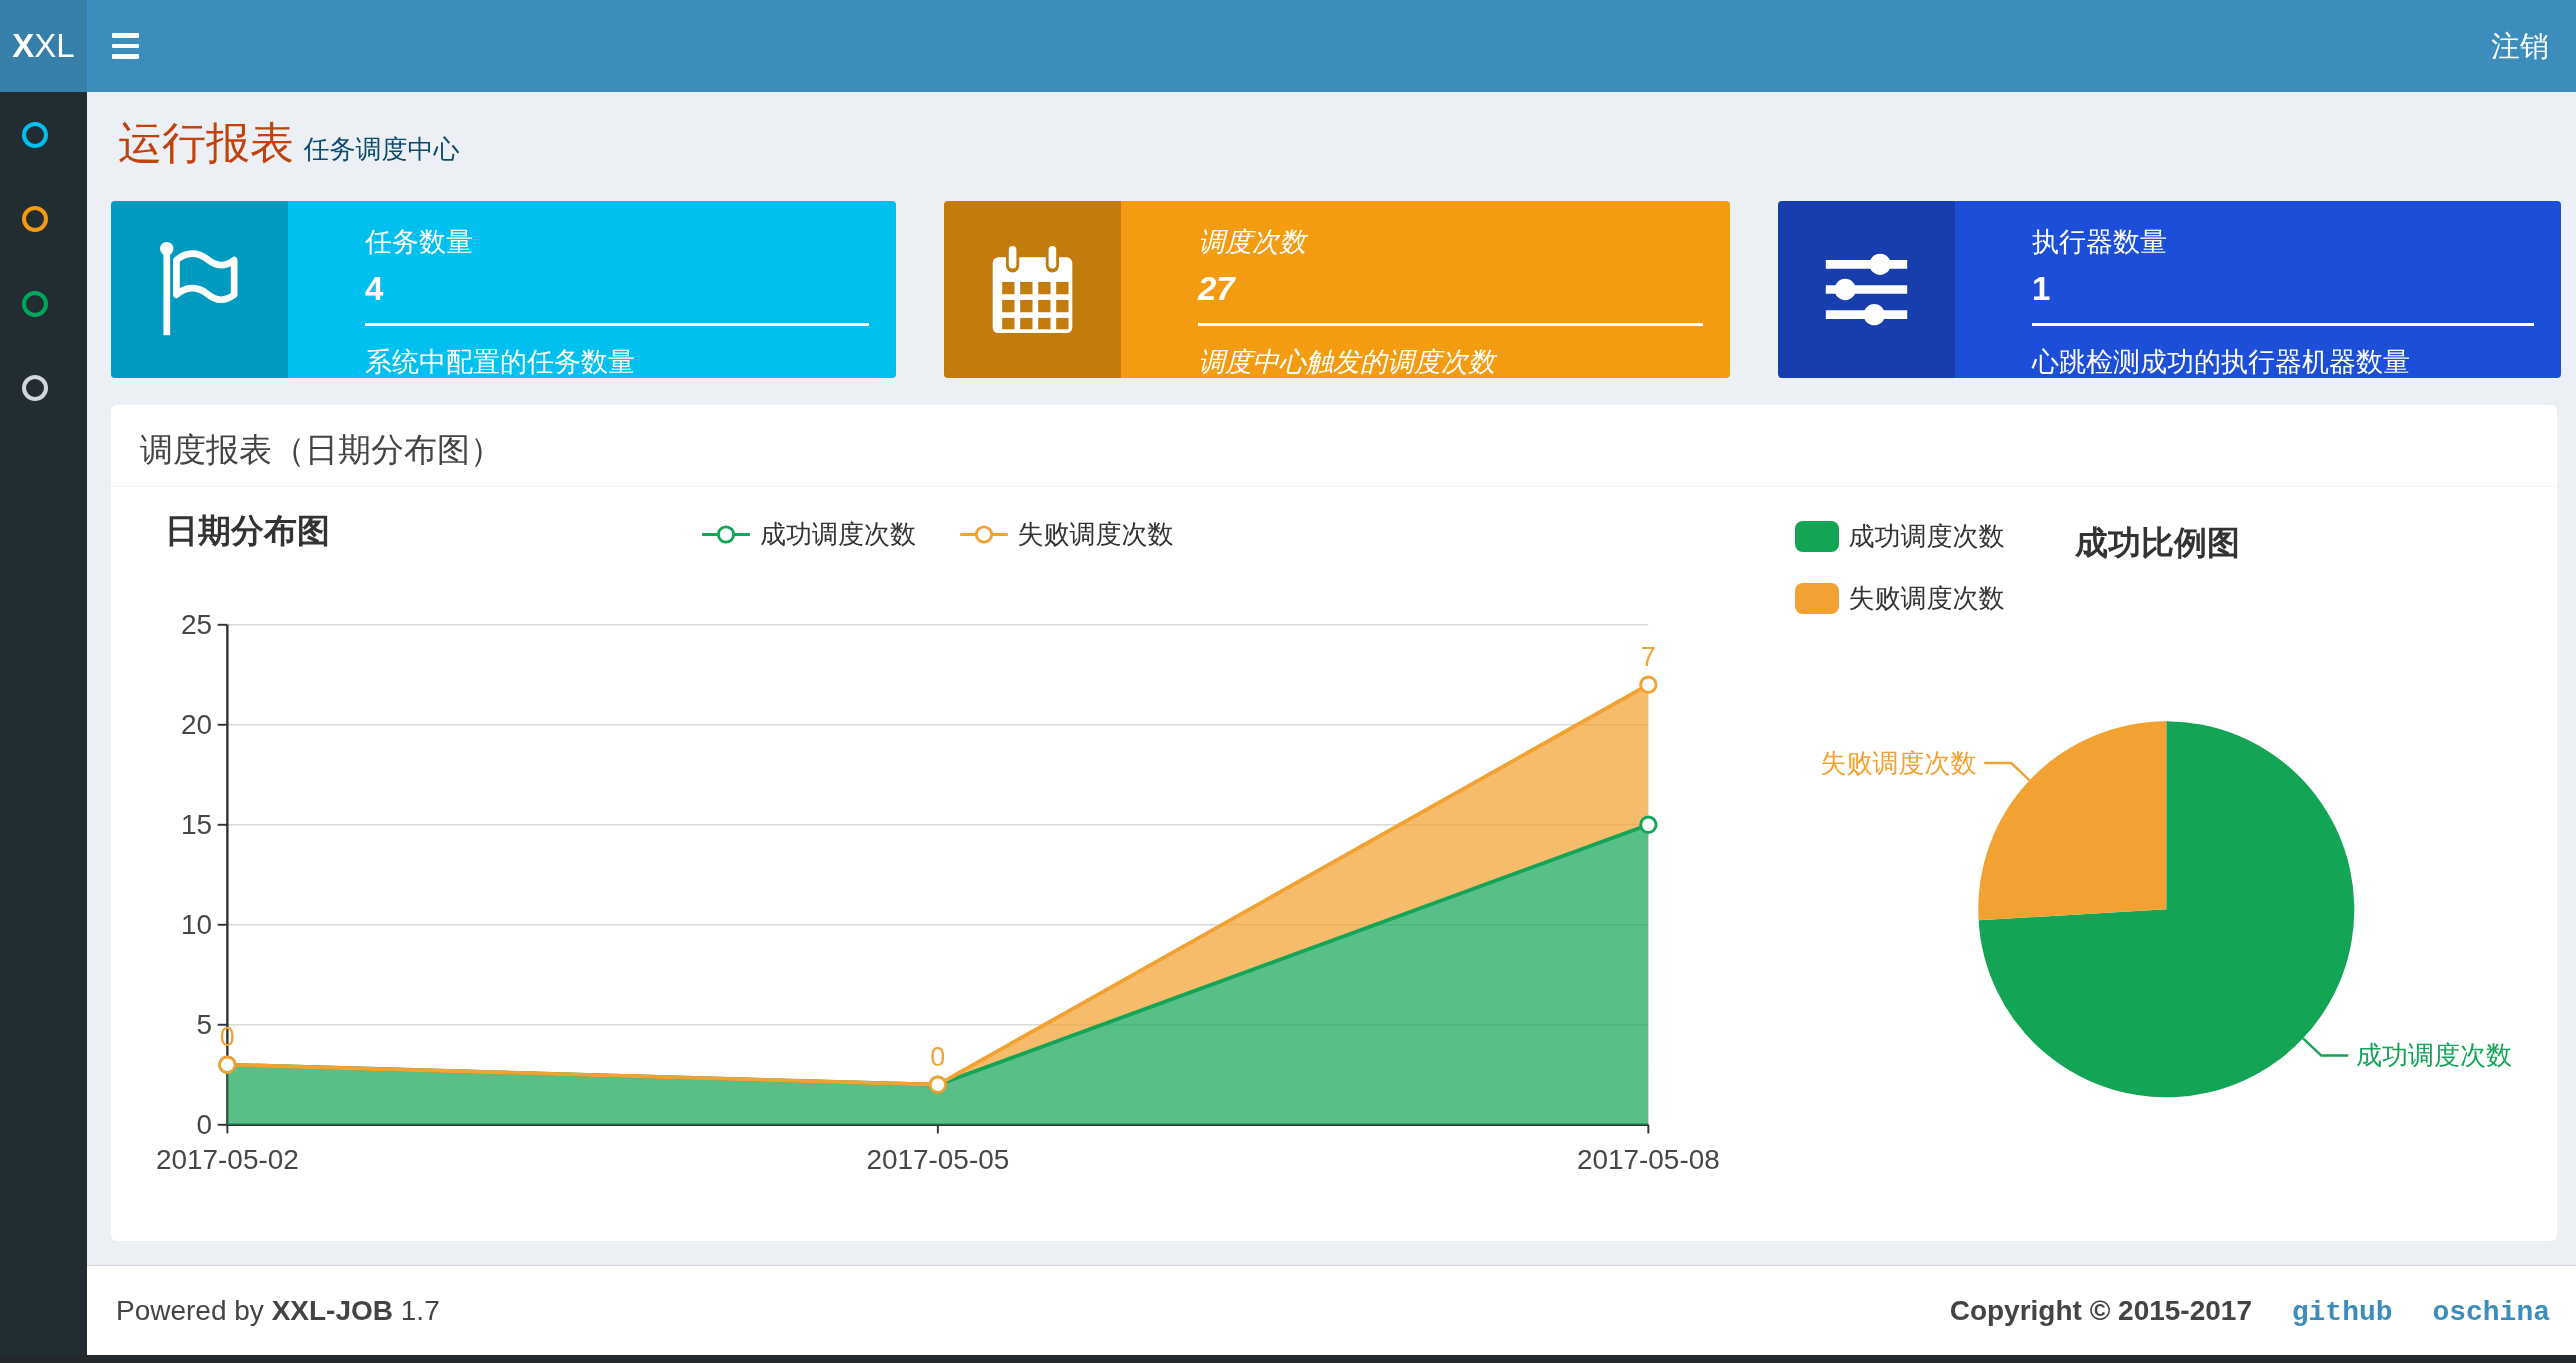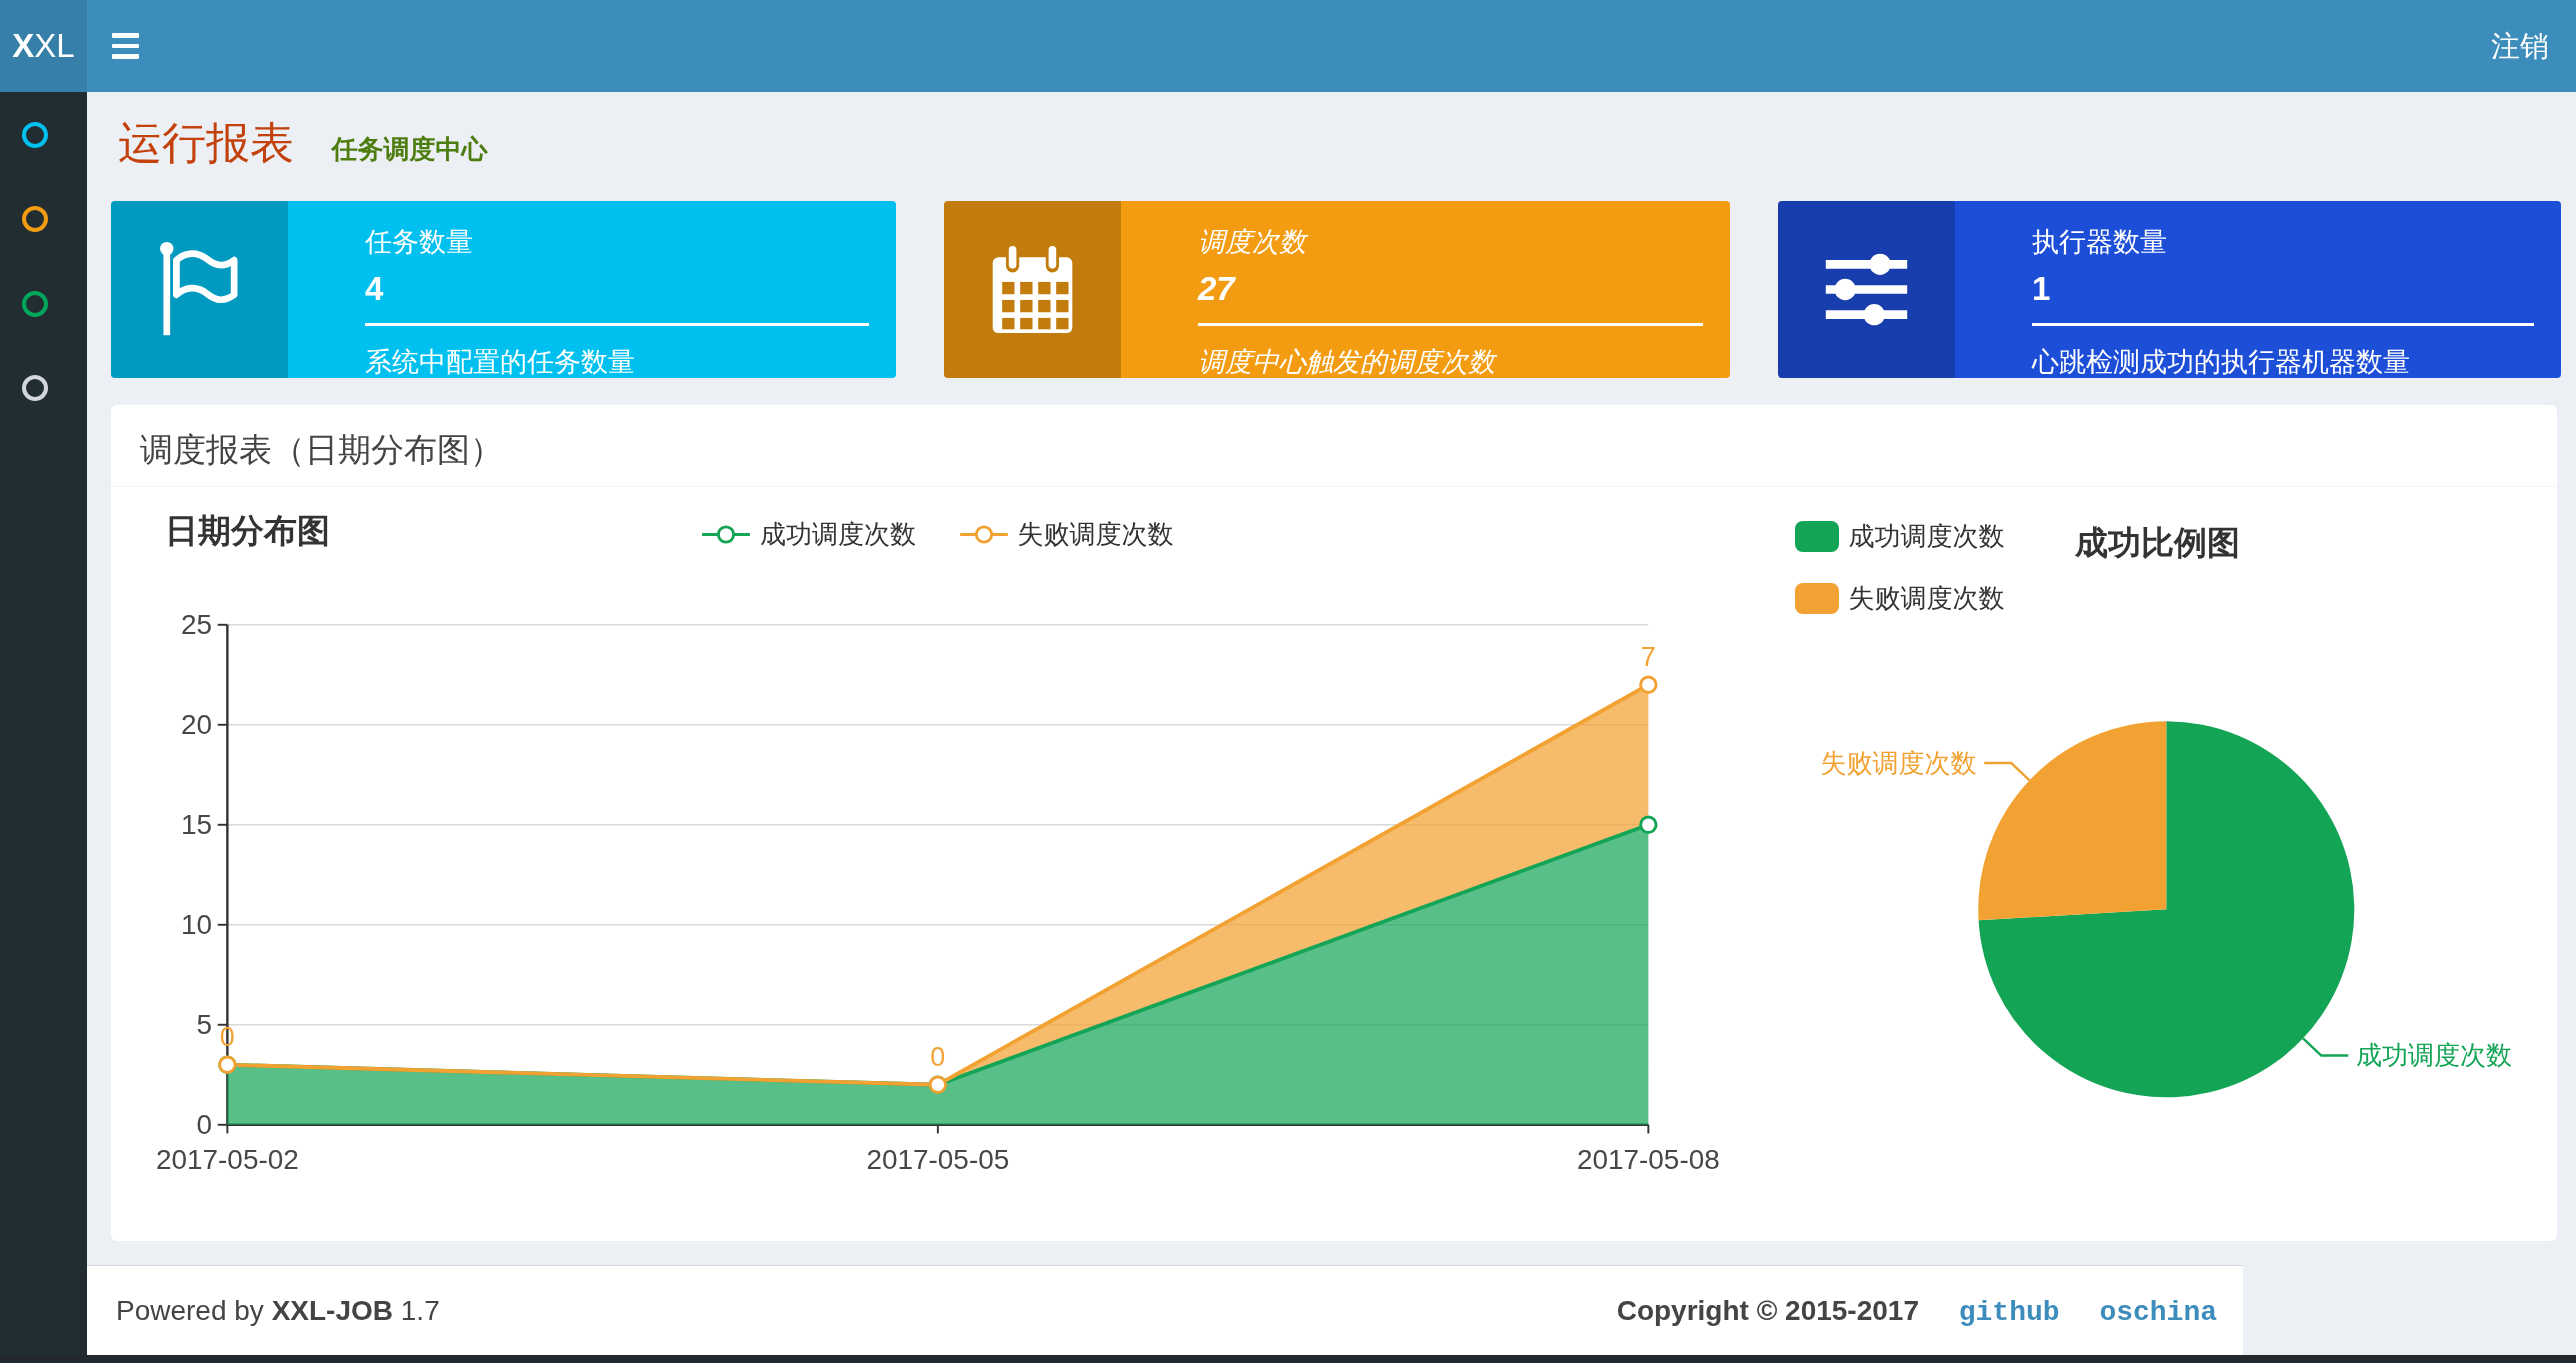--- a/index.html
+++ b/index.html
@@ -18,21 +18,21 @@
   .logout { position:absolute; right:27px; top:0; height:92px; line-height:92px; color:#fff; font-size:29px; cursor:pointer; }
 
   
   .sidebar { position:absolute; left:0; top:92px; width:87px; height:1272px; background:#222d32; }
   .side-item { position:absolute; left:22px; width:26px; height:26px; border-radius:50%; border:4.8px solid #fff; cursor:pointer; }
 
   
   .content-bg { position:absolute; left:87px; top:92px; width:2489px; height:1272px; background:#ecf0f5; }
   .page-header { position:absolute; left:118px; top:114px; color:#444; }
   .page-header .h1 { font-size:44px; font-weight:500; display:inline; color:#c2410c; }
-  .page-header .sub { font-size:26px; color:#4d7c0f; margin-left:33px; font-weight:700; }
+  .page-header .sub { font-size:26px; color:#0c4a6e; margin-left:5px; font-weight:400; }
 
   
   .info-box { position:absolute; top:201px; height:177px; border-radius:3.9px; display:flex; color:#fff; overflow:hidden;gap:48px; }
   .info-icon { width:177px; height:100%; background:rgba(0,0,0,0.2); display:flex; align-items:center; justify-content:center; flex:none; }
   .info-content { flex:1; padding:23px 27px 0 29px; }
   .info-label { font-size:27px; }
   .info-value { font-size:33px; font-weight:bold; margin-top:9.6px; }
   .info-divider { height:2.9px; background:#fff; margin:15.4px 0 12.5px 0; }
   .info-desc { font-size:27px;margin-top:18px; }
 
@@ -44,21 +44,21 @@
   .chart-title { position:absolute; font-size:33px; font-weight:bold; color:#333; }
   .line-legend { position:absolute; left:227px; top:517px; width:1422px; display:flex; justify-content:center; gap:44px; }
   .legend-item { display:flex; align-items:center; gap:9.6px; cursor:pointer; }
   .legend-item .txt { font-size:26px; color:#333; }
   .pie-legend { position:absolute; left:1795px; top:519px; display:flex; flex-direction:column; gap:27px; }
   .pie-legend .legend-item .swatch { width:44px; height:31px; border-radius:7.7px; }
 
   svg text { font-family:"Liberation Sans","DejaVu Sans",sans-serif; }
 
   
-  .main-footer { position:absolute; left:87px; top:1265px; width:2156px; height:91px; background:#fff; border-top:1.9px solid #d2d6de;padding-left:28px; }
+  .main-footer { position:absolute; left:87px; top:1265px; width:2489px; height:91px; background:#fff; border-top:1.9px solid #d2d6de;padding-left:28px; }
   .footer-left { position:absolute; left:29px; top:0; height:89px; line-height:89px; font-size:28px; color:#444; }
   .footer-right { position:absolute; right:26px; top:0; height:89px; line-height:89px; font-size:28px; color:#444; font-weight:bold; }
   .footer-right a { color:#3c8dbc; text-decoration:none; margin-left:32px; cursor:pointer;font-family:Liberation Mono, monospace; }
   .bottom-strip { position:absolute; left:0; top:1355px; width:2576px; height:7.7px; background:#24292d; }
 </style>
 </head>
 <body>
 
 <div id="app">
 

